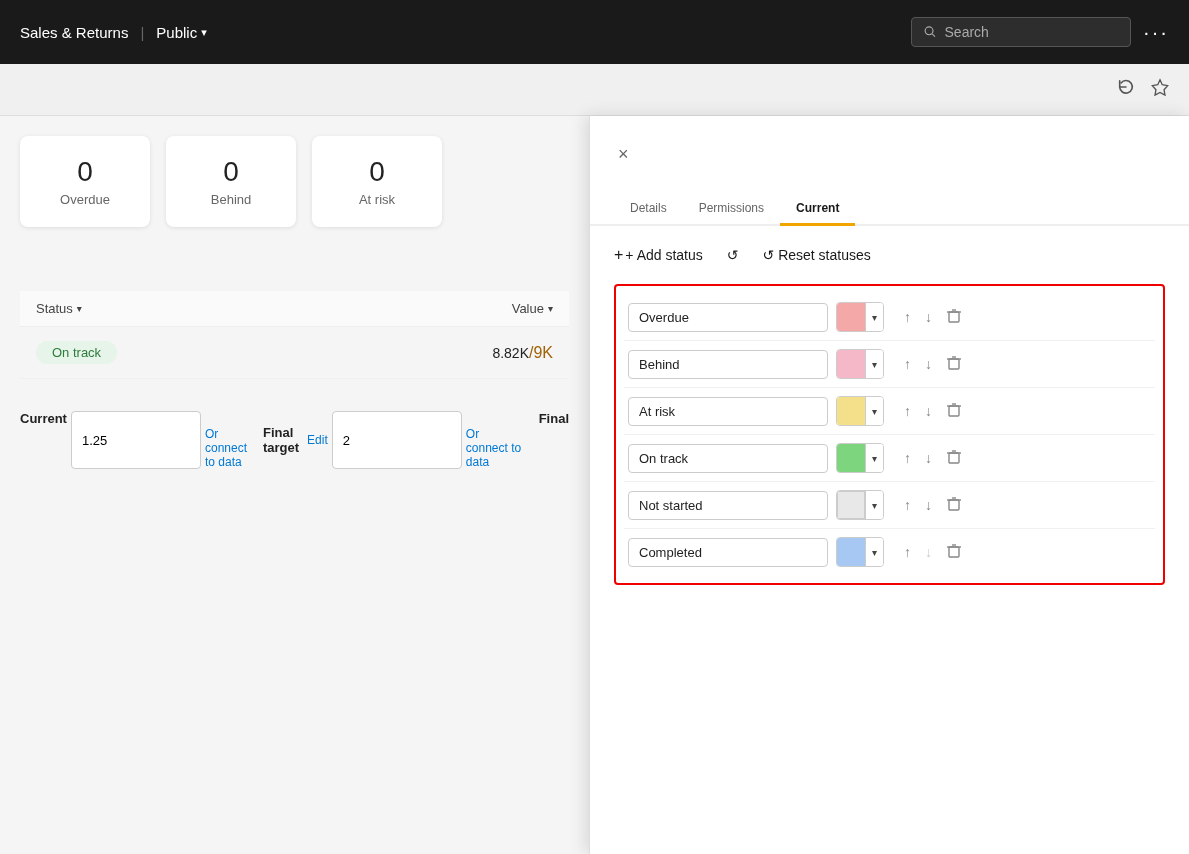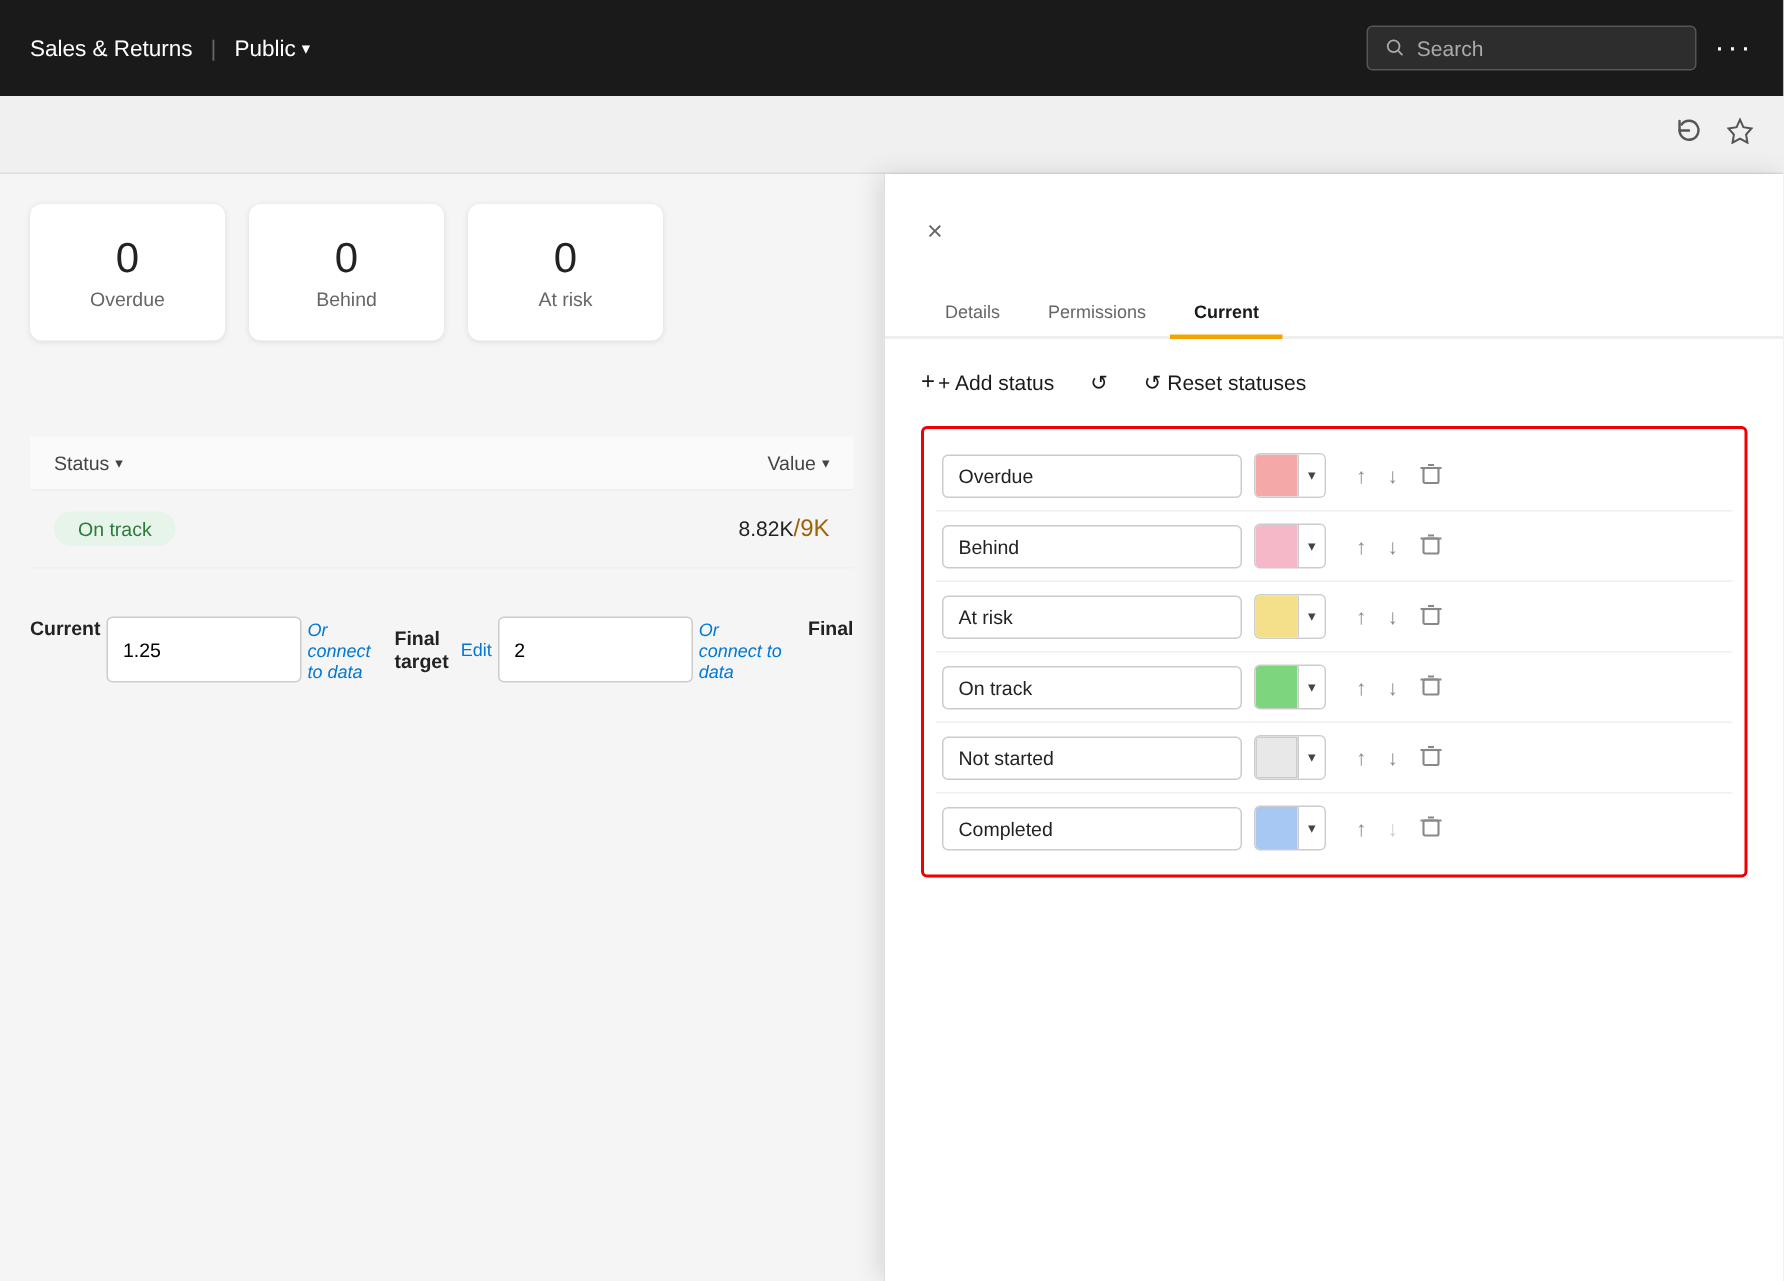--- a/index.html
+++ b/index.html
@@ -202,22 +202,21 @@
       border: 1px solid #ccc;
       border-radius: 4px;
       padding: 6px 10px;
       font-size: 13px;
       width: 130px;
     }
     .info-field .connect-link {
       font-size: 12px;
       color: #0078d4;
       cursor: pointer;
-      margin-top: 2px;
-      font-style: italic;
+      margin-top: 16px;
     }
     .status-col-header {
       font-size: 13px;
       font-weight: 600;
       color: #222;
     }
 
     
     .right-panel {
       width: 600px;

